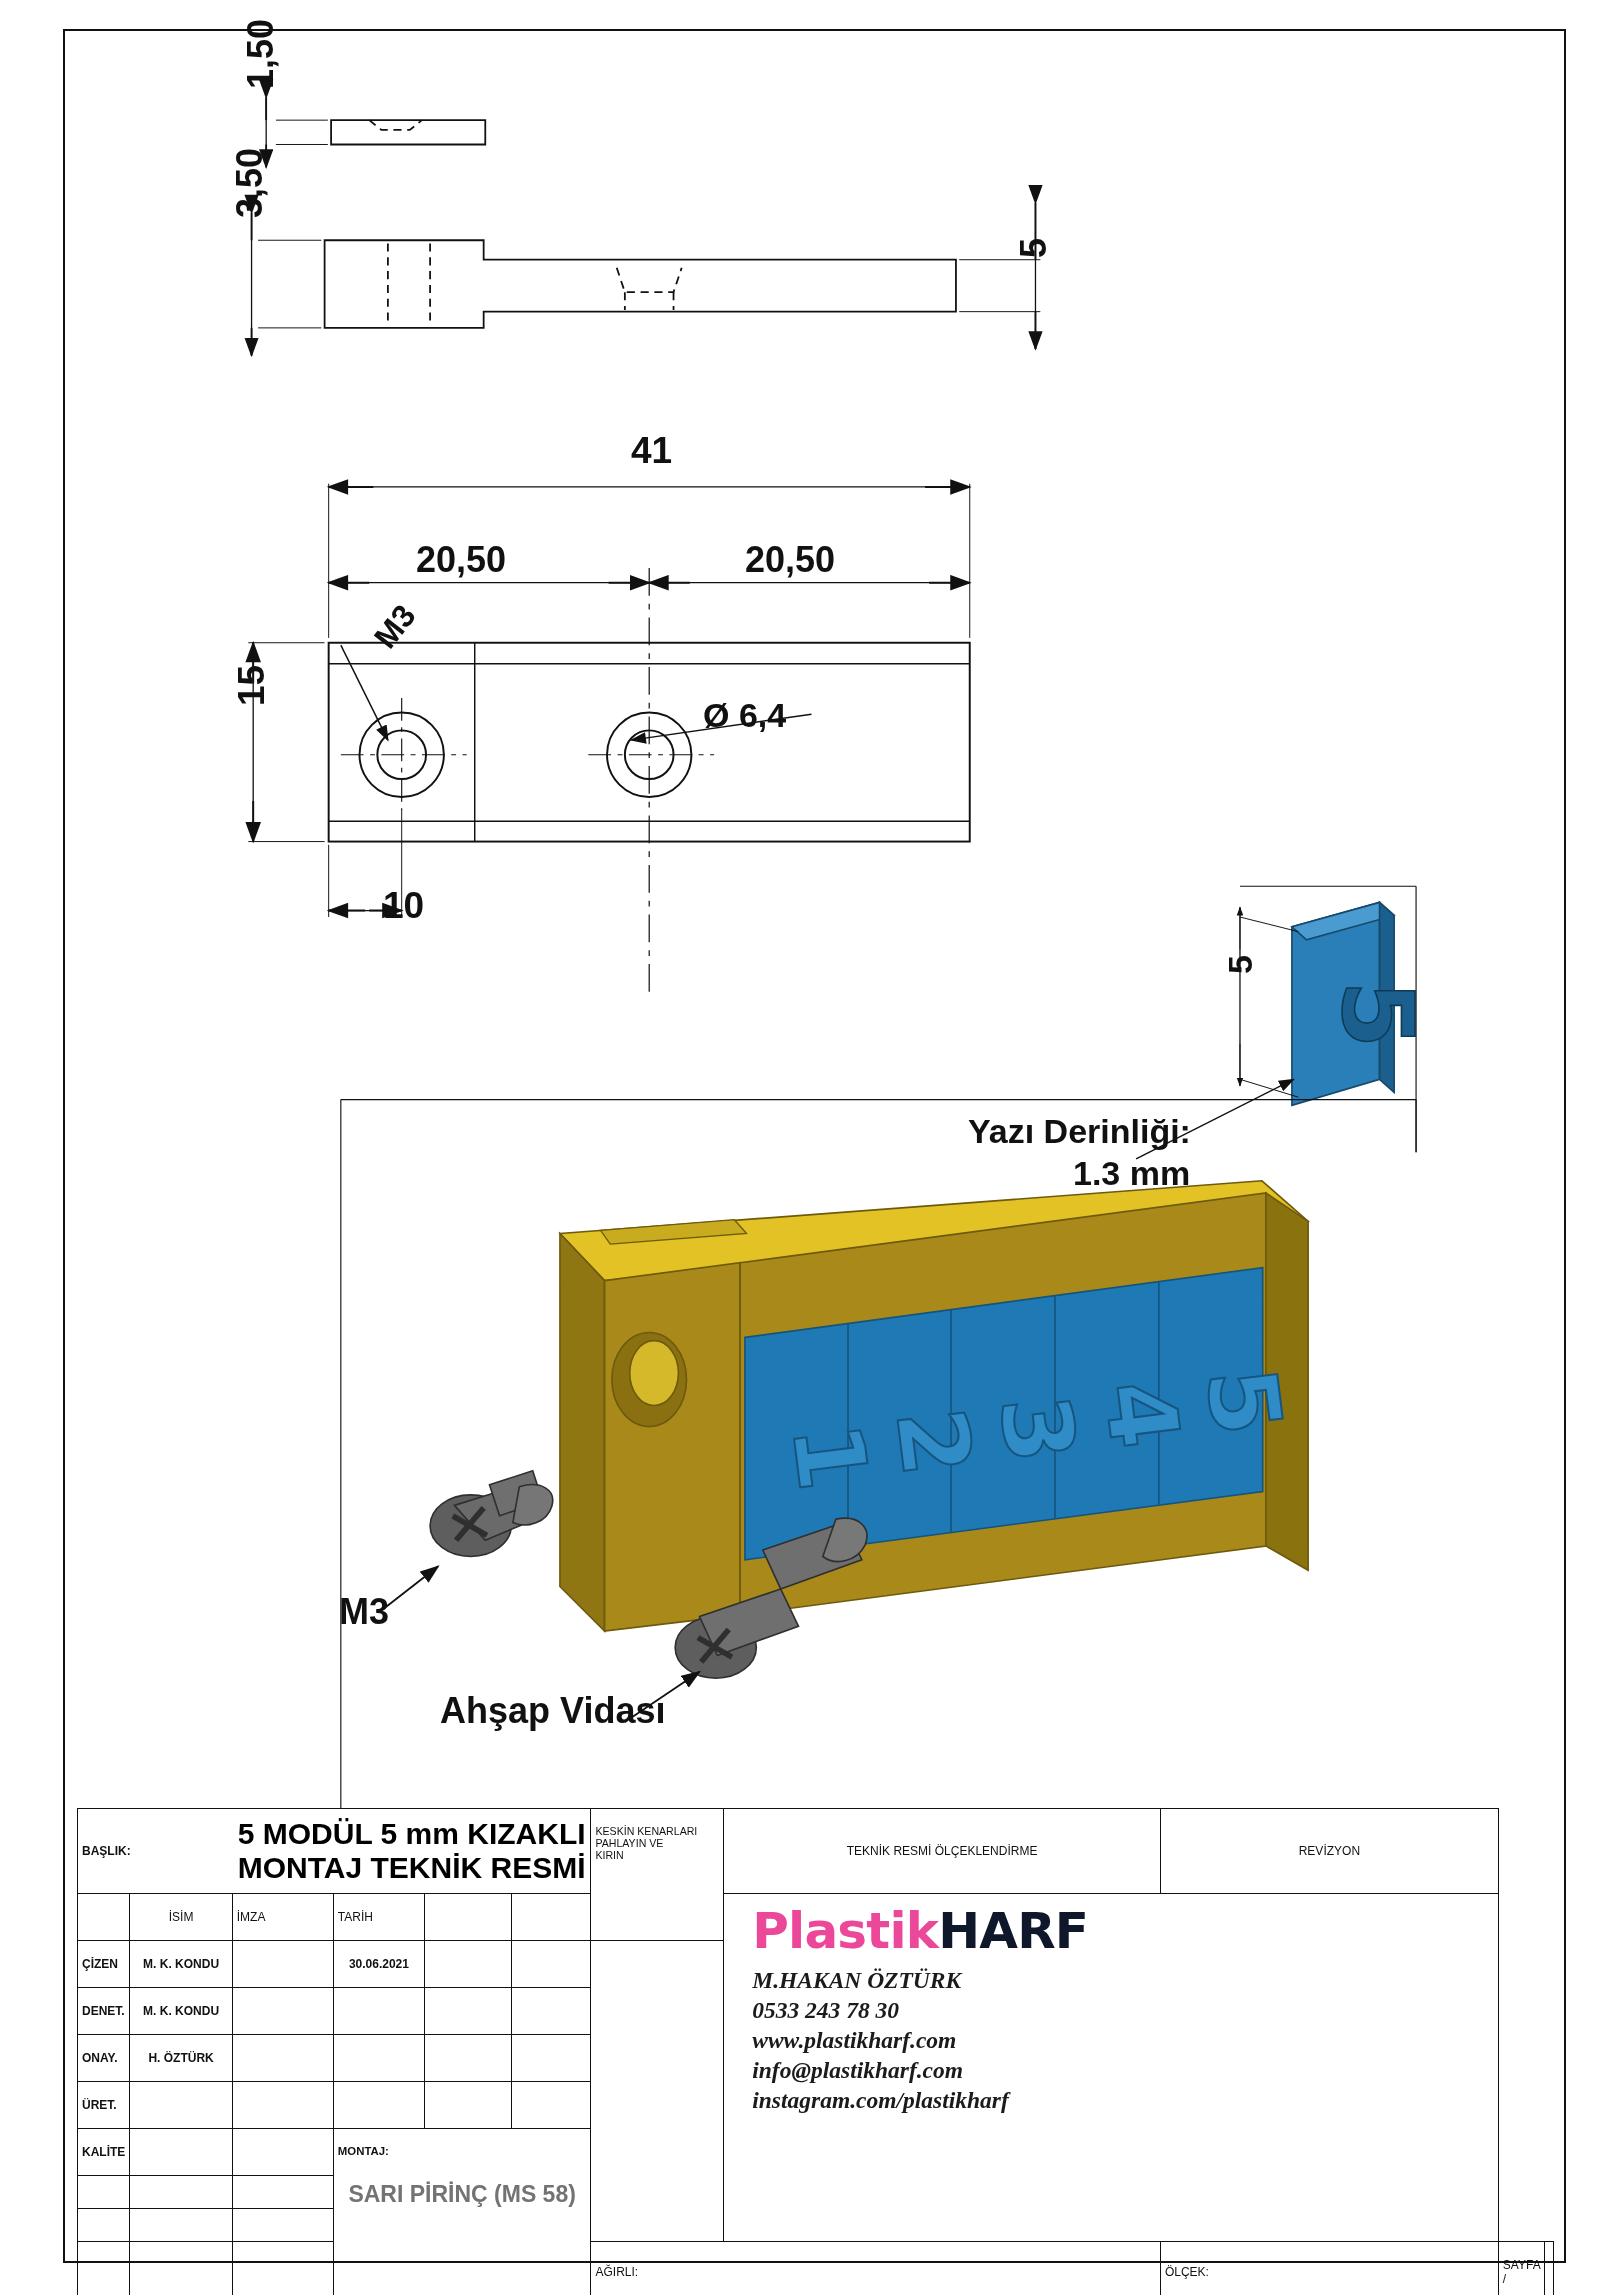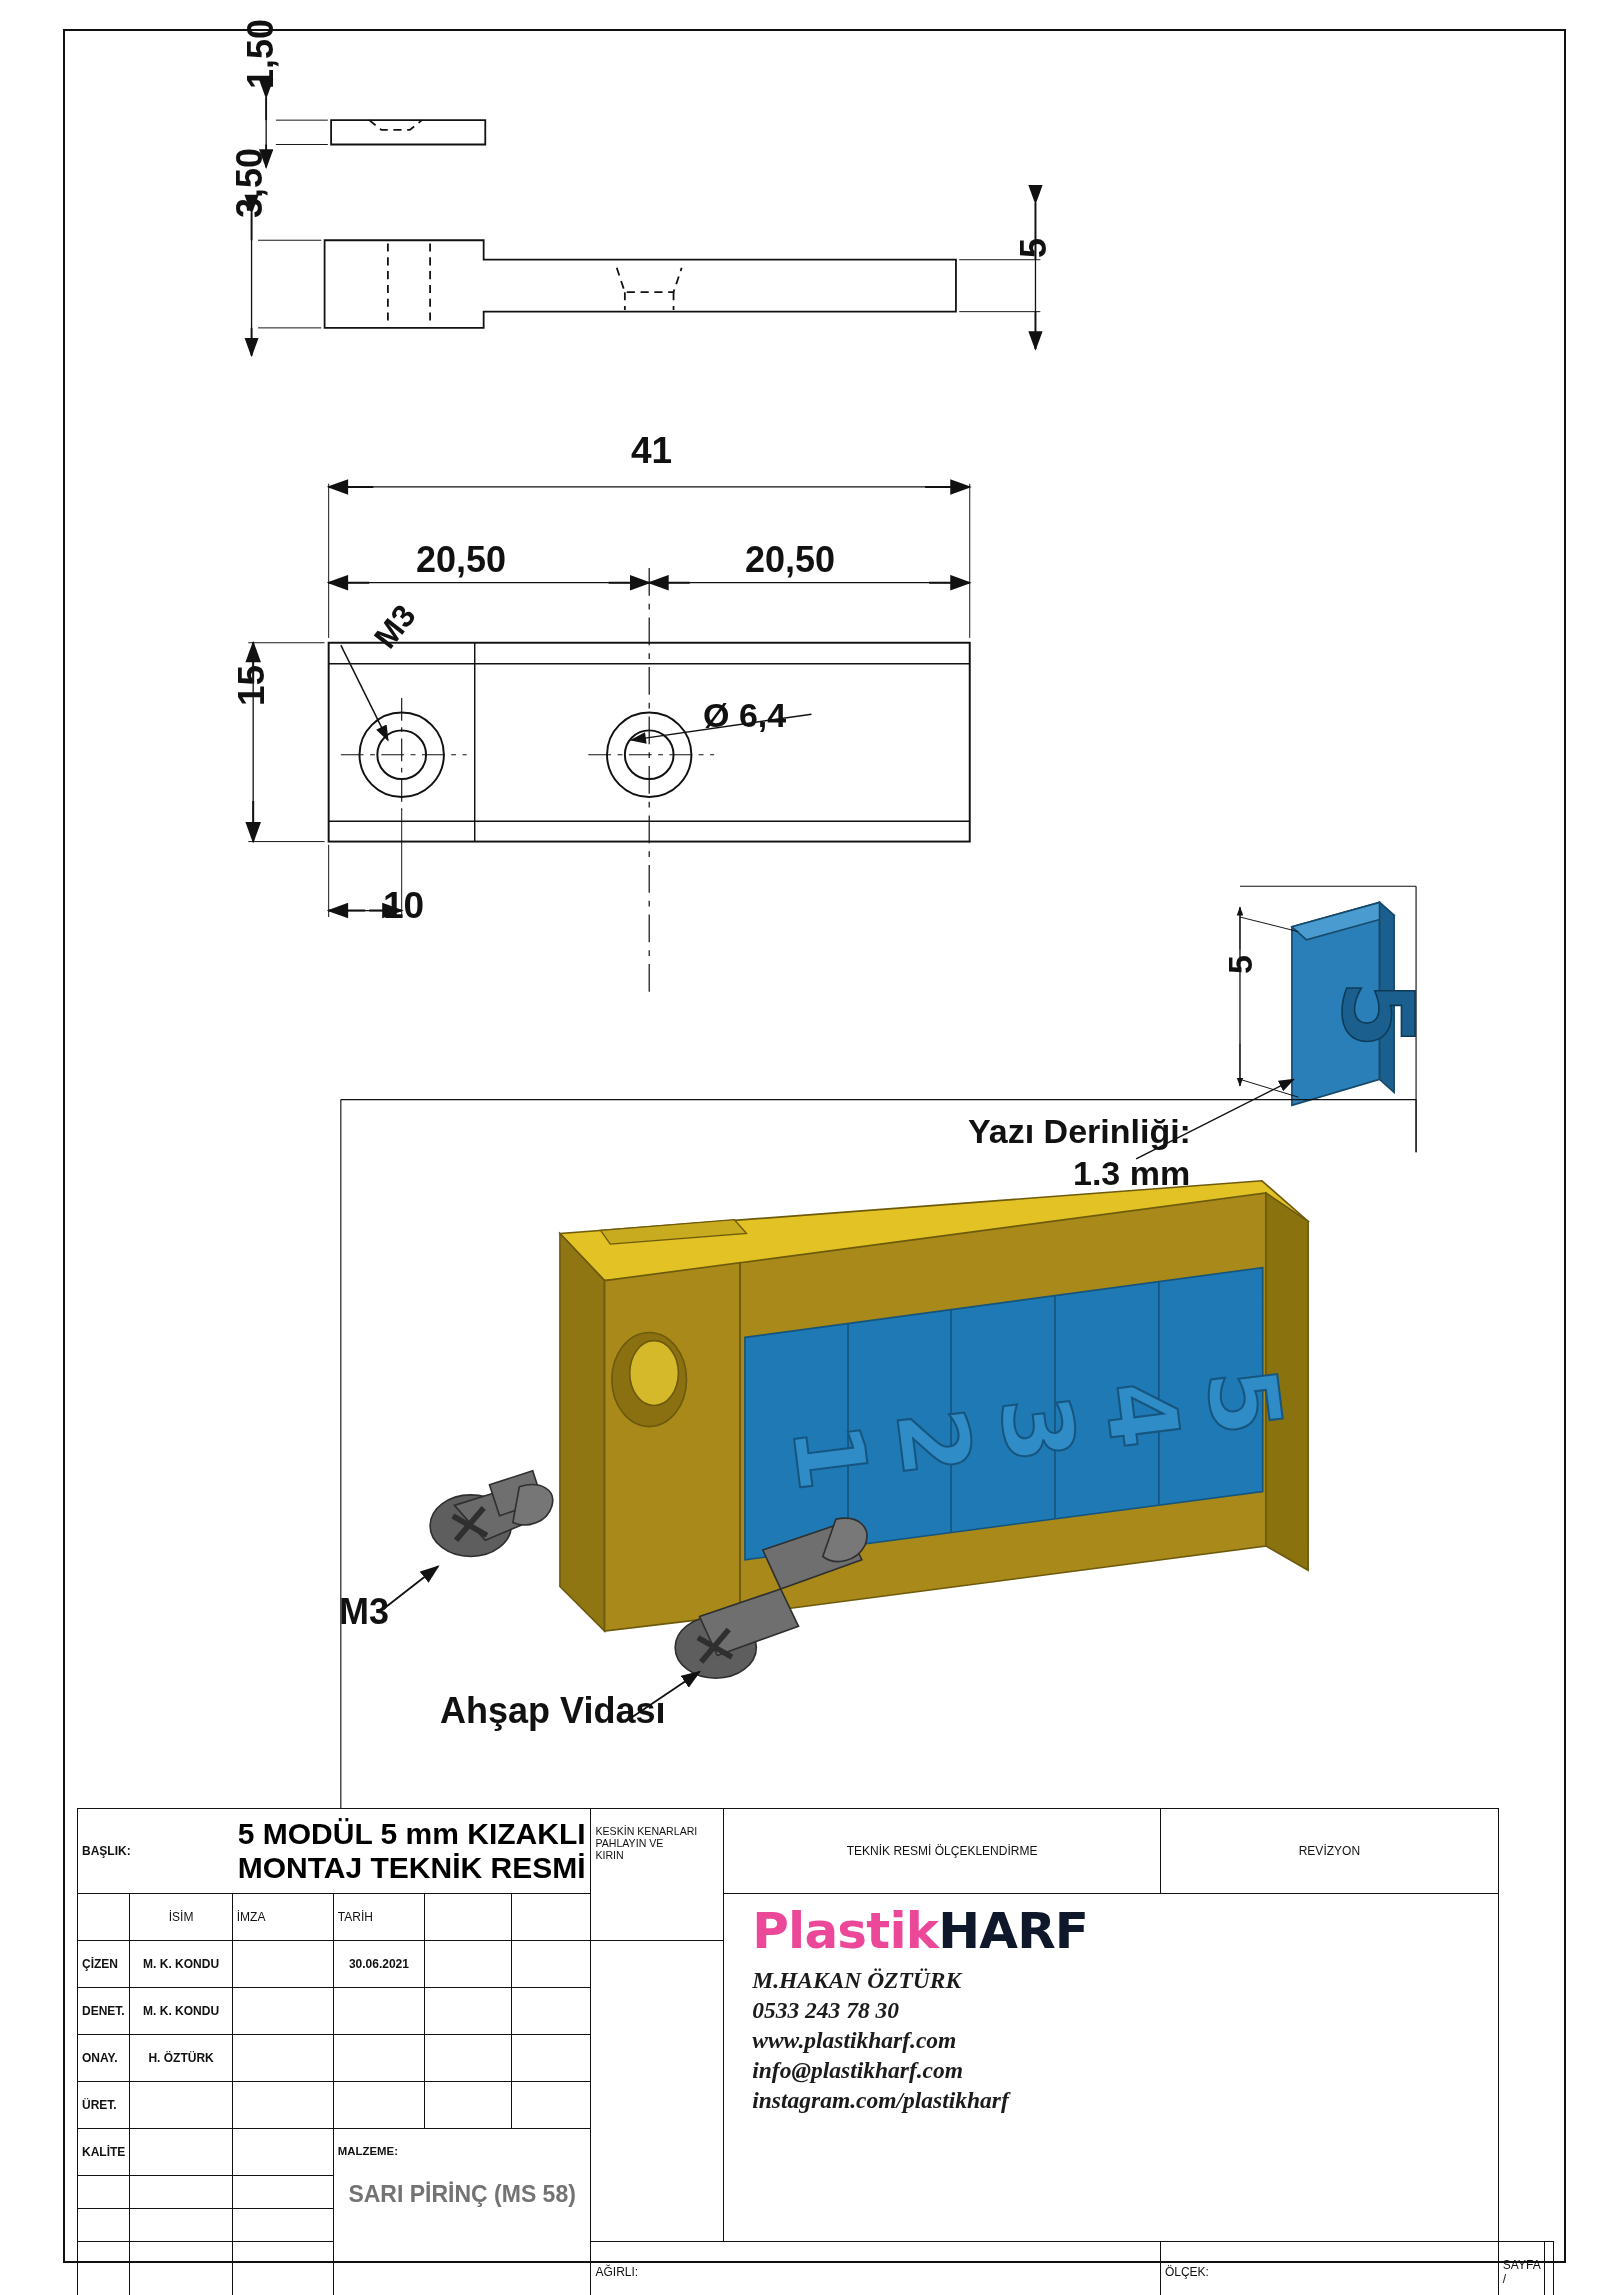--- a/index.html
+++ b/index.html
@@ -358,21 +358,21 @@
           <td></td>
           <td></td>
           <td></td>
           <td></td>
         </tr>
         <tr style="height:32px">
           <td class="small bold">KALİTE</td>
           <td></td>
           <td></td>
           <td rowspan="4" colspan="3" style="vertical-align:top;">
-            <div class="small bold">MALZEME:</div>
+            <div class="small bold">MONTAJ:</div>
             <div class="matname" style="margin-top:24px;">SARI PİRİNÇ (MS 58)</div>
           </td>
         </tr>
         <tr style="height:32px">
           <td></td>
           <td></td>
           <td></td>
         </tr>
         <tr style="height:32px">
           <td></td>

